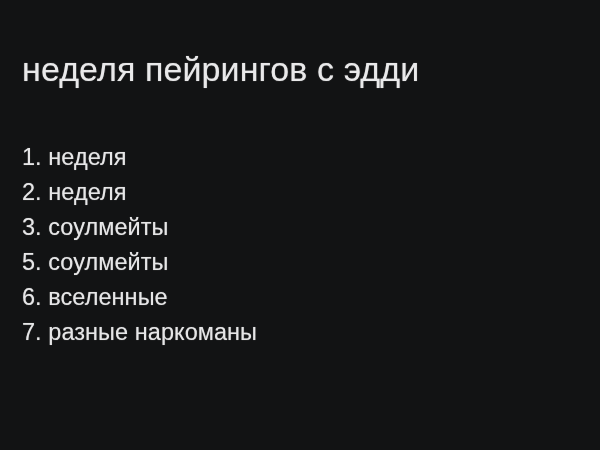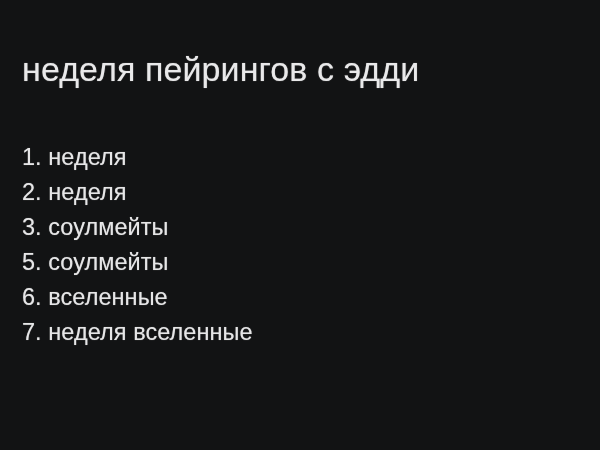--- a/index.html
+++ b/index.html
@@ -99,17 +99,17 @@
     <li>
       <span class="item-index">5.</span>
       <span class="item-label">соулмейты</span>
     </li>
     <li>
       <span class="item-index">6.</span>
       <span class="item-label">вселенные</span>
     </li>
     <li>
       <span class="item-index">7.</span>
-      <span class="item-label">неделя вселенные</span>
+      <span class="item-label">разные наркоманы</span>
     </li>
   </ul>
 
 </div>
 
 </body></html>

